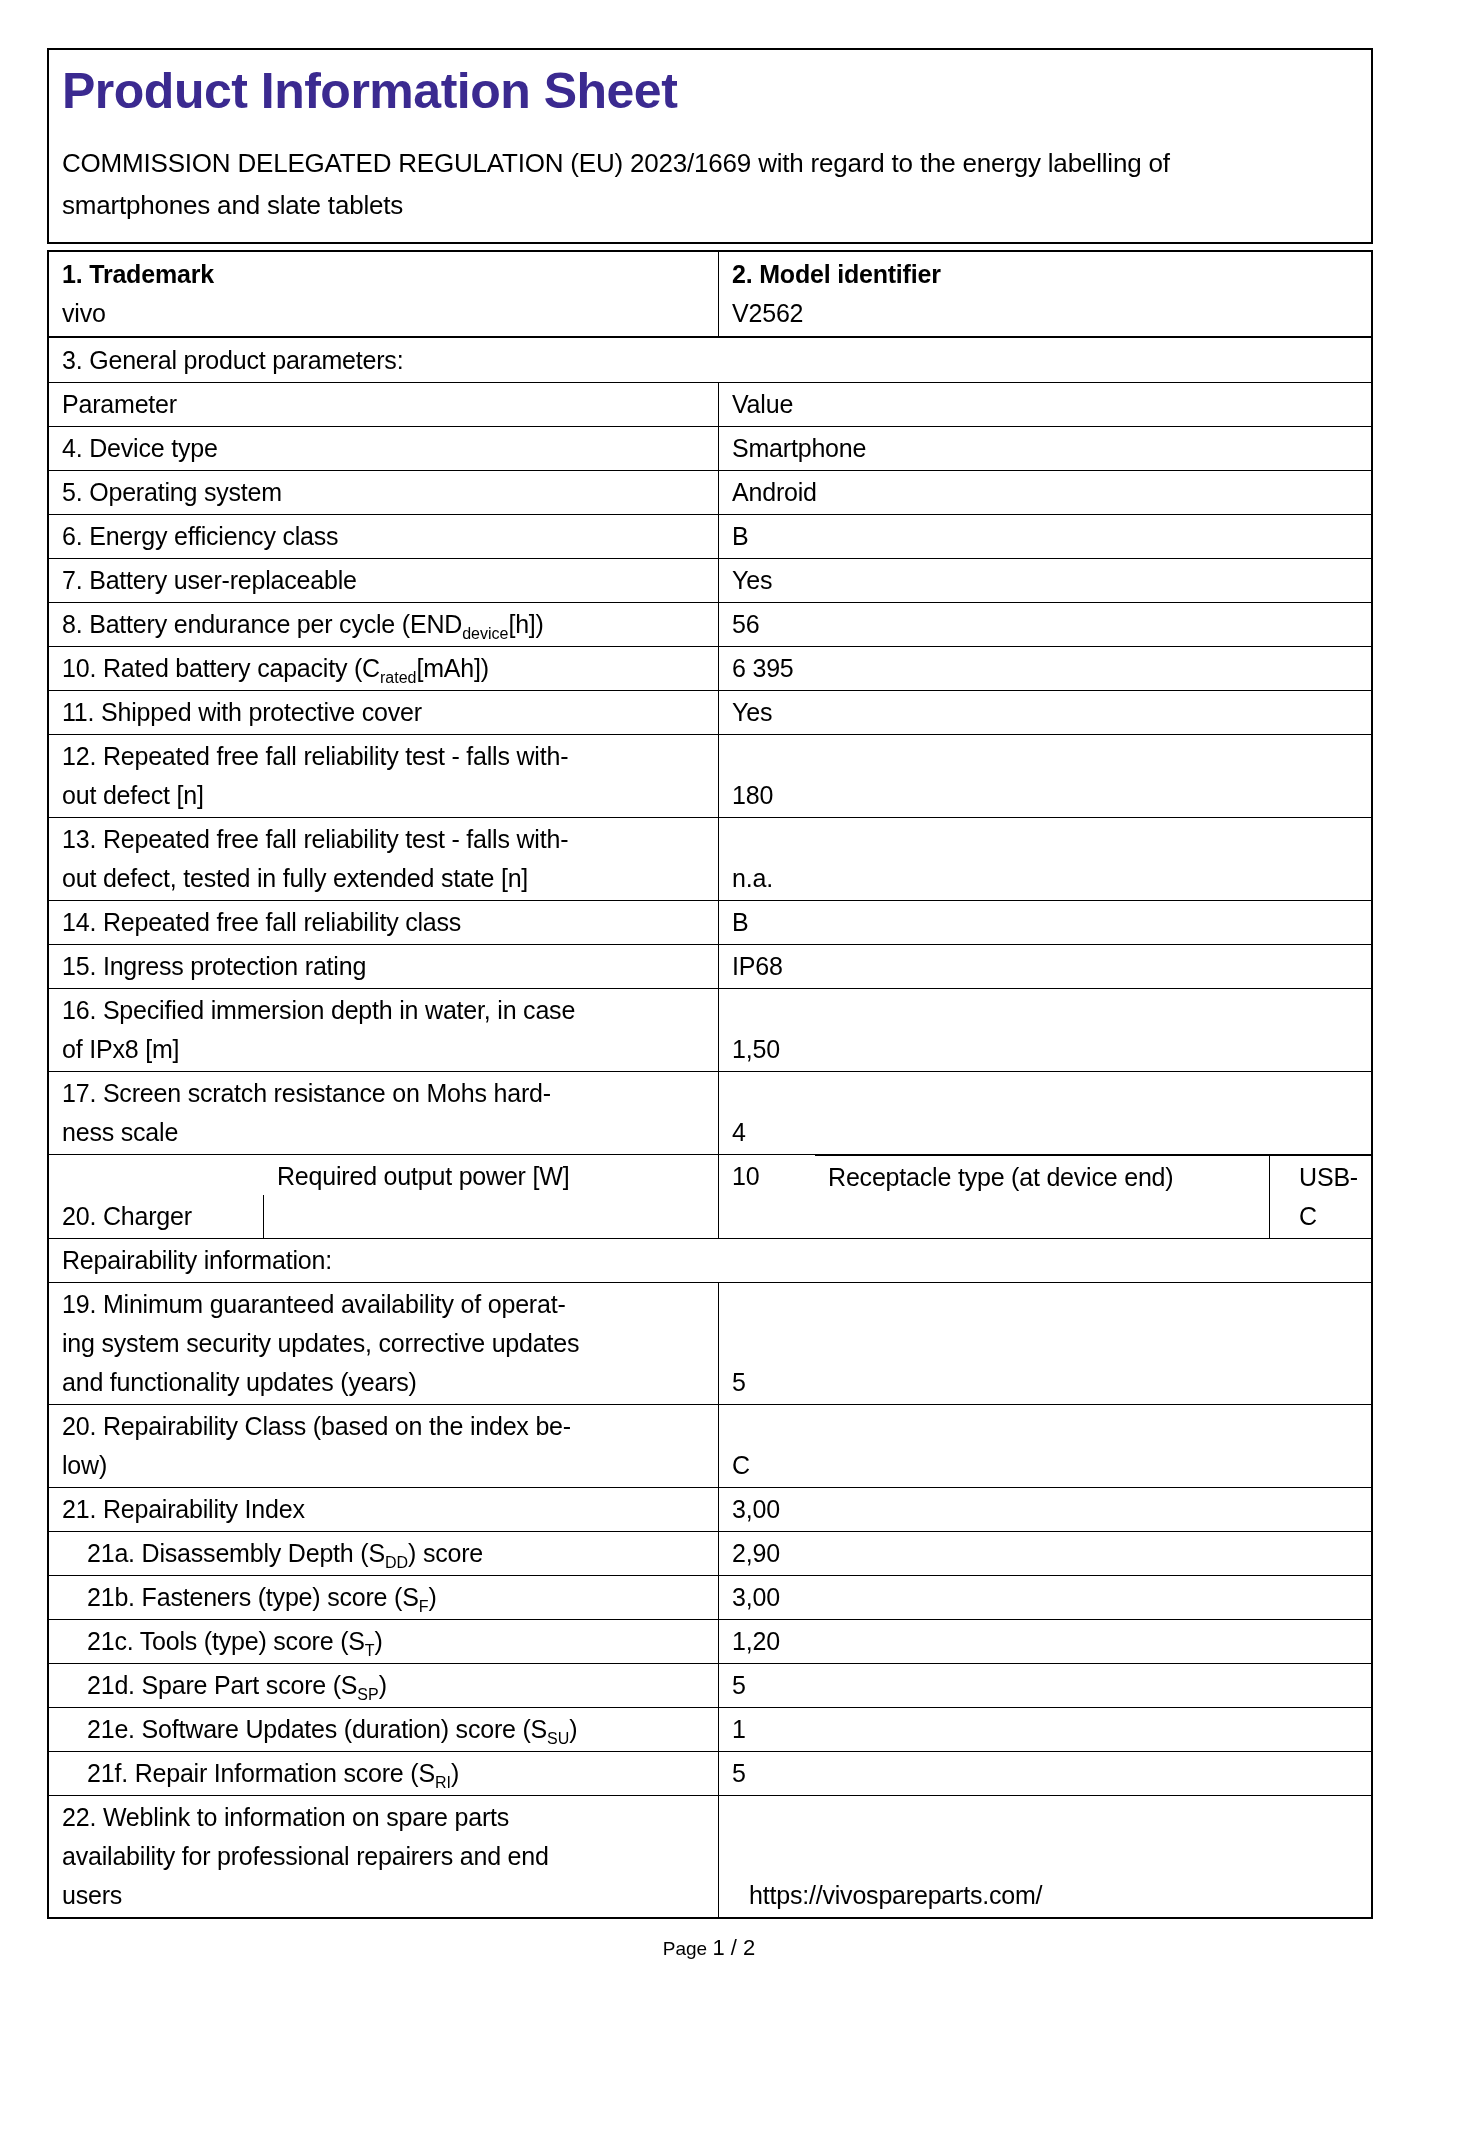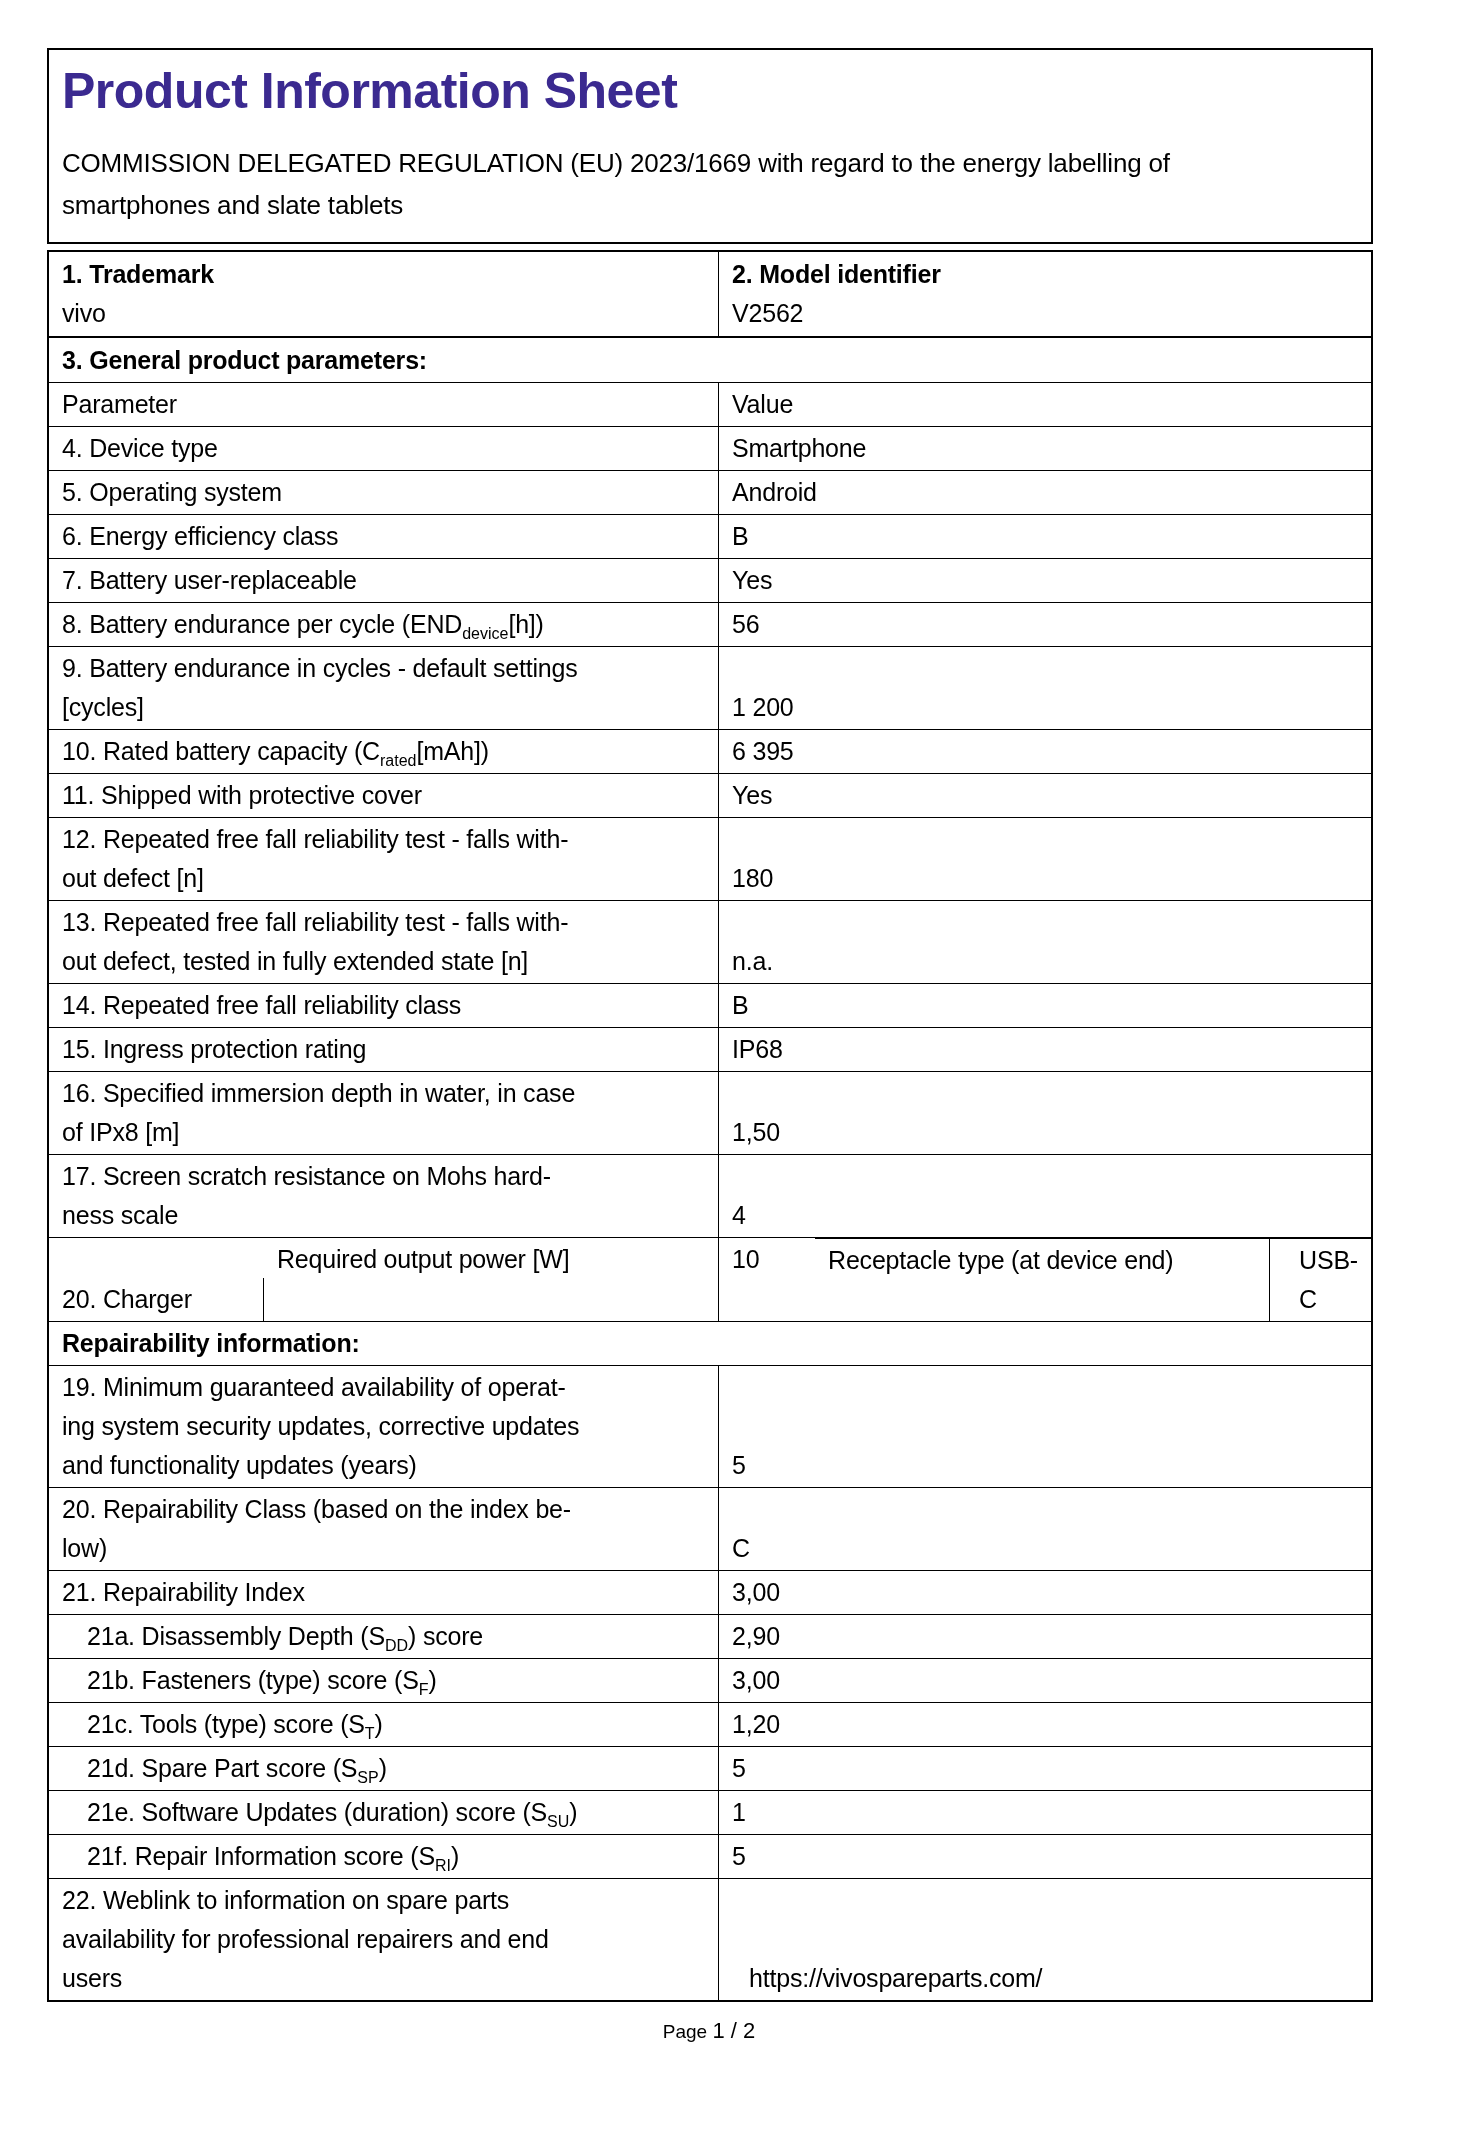--- a/index.html
+++ b/index.html
@@ -47,21 +47,21 @@
     align-items: flex-end;
   }
   .trow:first-child { border-top: none; }
   .header2 { border-bottom: 2.5px solid #000; min-height: 86px; }
   .header2 + .trow { border-top: none; }
 
   .h2cell { box-sizing: border-box; padding: 3px 13px; flex: 1; }
   .h2cell.first { width: 670px; flex: none; border-right: 1px solid #000; }
   .h2label { font-weight: 700; }
 
-  .s-cell { width: 100%; font-weight: 700; padding: 2px 13px; box-sizing: border-box; }
+  .s-cell { width: 100%; font-weight: 400; padding: 2px 13px; box-sizing: border-box; }
 
   .p-cell {
     width: 670px; flex: none;
     border-right: 1px solid #000;
     padding: 2px 12px 2px 13px;
     box-sizing: border-box;
     white-space: pre-wrap;
   }
   .v-cell { flex: 1; padding: 2px 13px; box-sizing: border-box; white-space: pre-wrap; }
   .v-indent { padding-left: 30px; }
@@ -121,25 +121,20 @@
         <div class="p-cell"><span>6. Energy efficiency class</span></div>
         <div class="v-cell">B</div>
       </div>
       <div class="trow prow">
         <div class="p-cell"><span>7. Battery user-replaceable</span></div>
         <div class="v-cell">Yes</div>
       </div>
       <div class="trow prow">
         <div class="p-cell"><span>8. Battery endurance per cycle (END</span><sub>device</sub><span>[h])</span></div>
         <div class="v-cell">56</div>
-      </div>
-      <div class="trow prow">
-        <div class="p-cell"><span>9. Battery endurance in cycles - default settings
-[cycles]</span></div>
-        <div class="v-cell">1 200</div>
       </div>
       <div class="trow prow">
         <div class="p-cell"><span>10. Rated battery capacity (C</span><sub>rated</sub><span>[mAh])</span></div>
         <div class="v-cell">6 395</div>
       </div>
       <div class="trow prow">
         <div class="p-cell"><span>11. Shipped with protective cover</span></div>
         <div class="v-cell">Yes</div>
       </div>
       <div class="trow prow">

